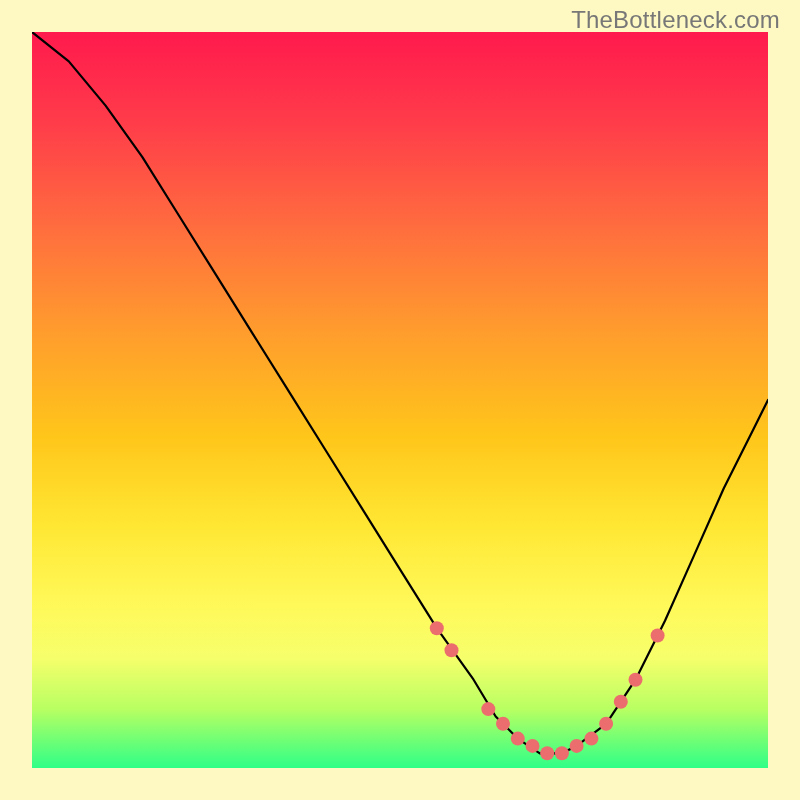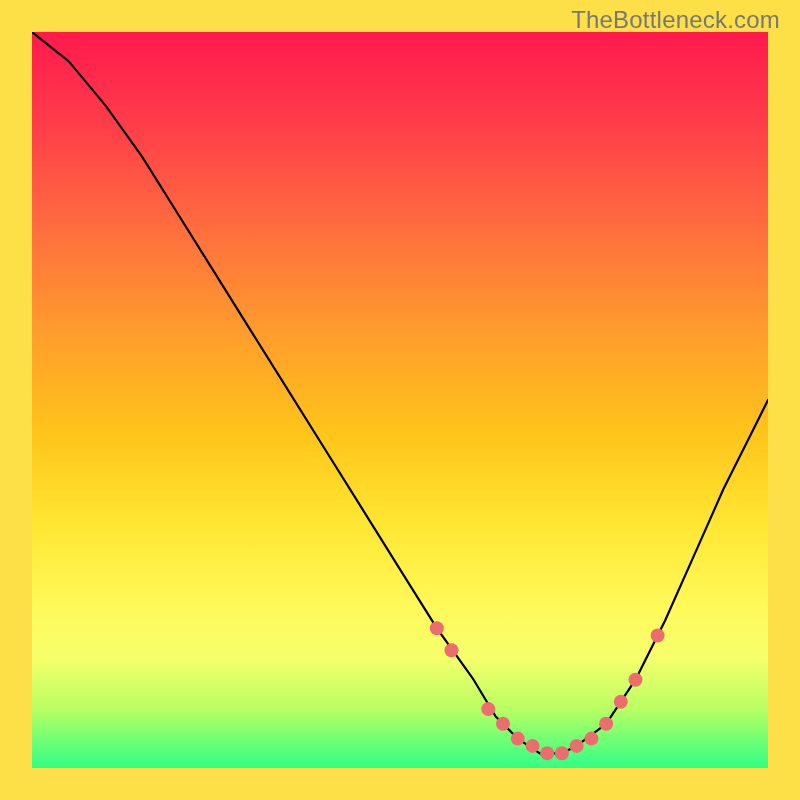--- a/index.html
+++ b/index.html
@@ -10,21 +10,21 @@
     background: #000;
     overflow: hidden;
     font-family: Arial, Helvetica, sans-serif;
   }
   .frame {
     position: absolute;
     top: 0;
     left: 0;
     width: 800px;
     height: 800px;
-    background: #fde047;
+    background: #fef9c3;
   }
   .plot-area {
     position: absolute;
     top: 32px;
     left: 32px;
     width: 736px;
     height: 736px;
     
     background: linear-gradient(
       to bottom,

